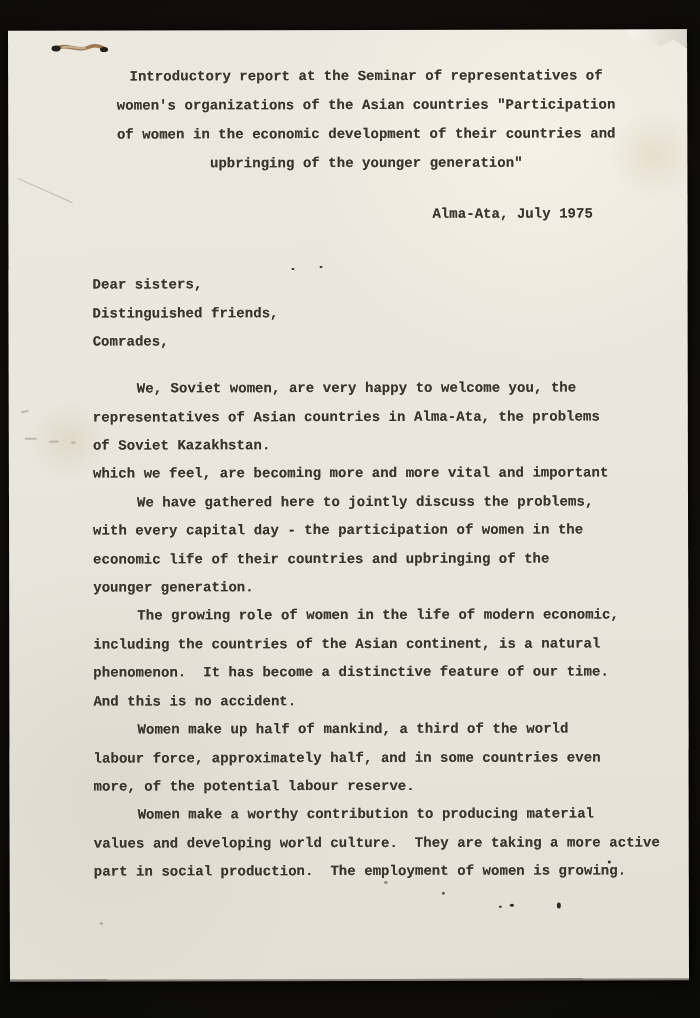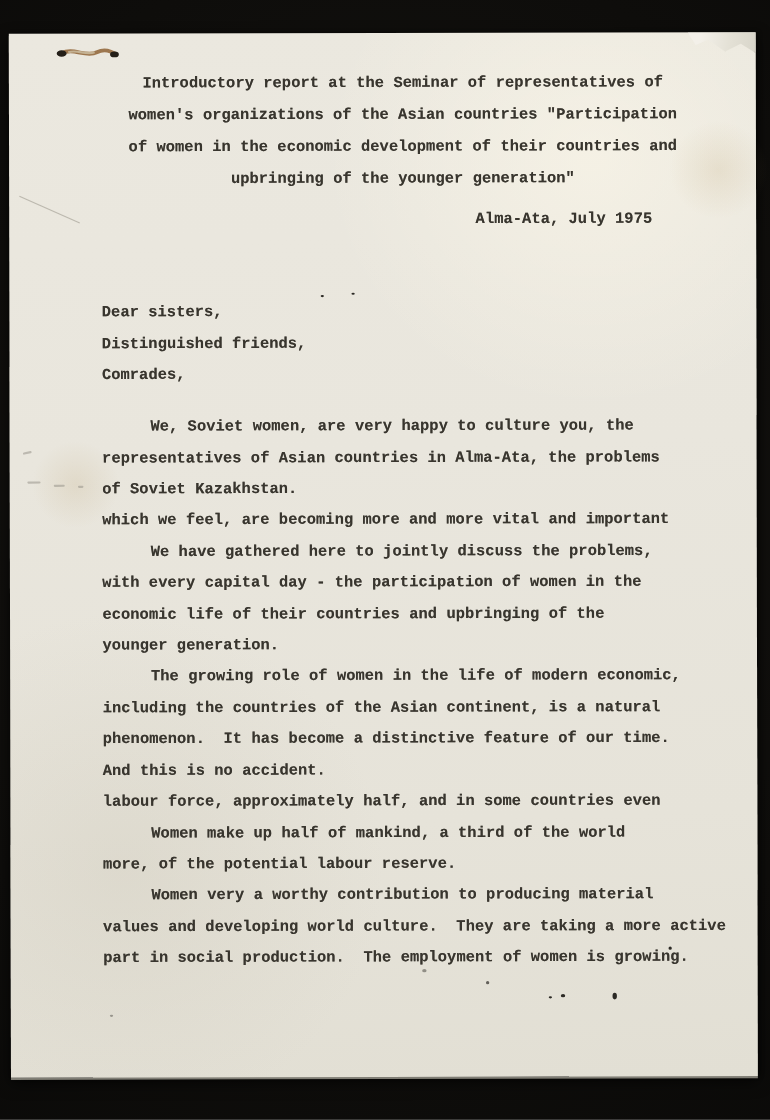--- a/index.html
+++ b/index.html
@@ -34,21 +34,21 @@
     letter-spacing: 0.05px;
   }
   .title-block {
     position: absolute;
     left: 70px; top: 32px; width: 576px;
     text-align: center;
   }
   .title-block .tline { line-height: 29px; }
   .dateline {
     position: absolute;
-    left: 424px; top: 156px;
+    left: 424px; top: 170px;
   }
   .salutation { position: absolute; left: 84px; top: 240px; width: 585px; }
   .para { position: absolute; left: 84px; width: 585px; }
   .para .tline.indent { padding-left: 44px; }
   .p1 { top: 344px; }
   .p2 { top: 429px; }
   .p3 { top: 571px; }
   .p4 { top: 685px; }
   .p5 { top: 770px; }
 
@@ -105,44 +105,44 @@
   <div class="dateline tline">Alma-Ata, July 1975</div>
 
   <div class="salutation" id="salutation">
       <div class="tline">Dear sisters,</div>
       <div class="tline">Distinguished friends,</div>
       <div class="tline">Comrades,</div>
     </div>
 
   <div id="body-paragraphs">
       <div class="para p1">
-        <div class="tline indent">We, Soviet women, are very happy to culture you, the</div>
+        <div class="tline indent">We, Soviet women, are very happy to welcome you, the</div>
         <div class="tline">representatives of Asian countries in Alma-Ata, the problems</div>
         <div class="tline">of Soviet Kazakhstan.</div>
       </div>
       <div class="para p2">
         <div class="tline">which we feel, are becoming more and more vital and important</div>
         <div class="tline indent">We have gathered here to jointly discuss the problems,</div>
         <div class="tline">with every capital day - the participation of women in the</div>
         <div class="tline">economic life of their countries and upbringing of the</div>
         <div class="tline">younger generation.</div>
       </div>
       <div class="para p3">
         <div class="tline indent">The growing role of women in the life of modern economic,</div>
         <div class="tline">including the countries of the Asian continent, is a natural</div>
         <div class="tline">phenomenon.  It has become a distinctive feature of our time.</div>
         <div class="tline">And this is no accident.</div>
       </div>
       <div class="para p4">
+        <div class="tline indent">Women make up half of mankind, a third of the world</div>
         <div class="tline">labour force, approximately half, and in some countries even</div>
-        <div class="tline indent">Women make up half of mankind, a third of the world</div>
         <div class="tline">more, of the potential labour reserve.</div>
       </div>
       <div class="para p5">
-        <div class="tline indent">Women very a worthy contribution to producing material</div>
+        <div class="tline indent">Women make a worthy contribution to producing material</div>
         <div class="tline">values and developing world culture.  They are taking a more active</div>
         <div class="tline">part in social production.  The employment of women is growing.</div>
       </div>
     </div>
 
   <div class="smudge" style="left:12px; top:380px; width:8px;  height:2px; transform:rotate(-12deg);"></div>
   <div class="smudge" style="left:16px; top:407px; width:12px; height:2px;"></div>
   <div class="smudge" style="left:40px; top:410px; width:10px; height:2px;"></div>
   <div class="smudge" style="left:62px; top:411px; width:5px;  height:2px;"></div>
 

